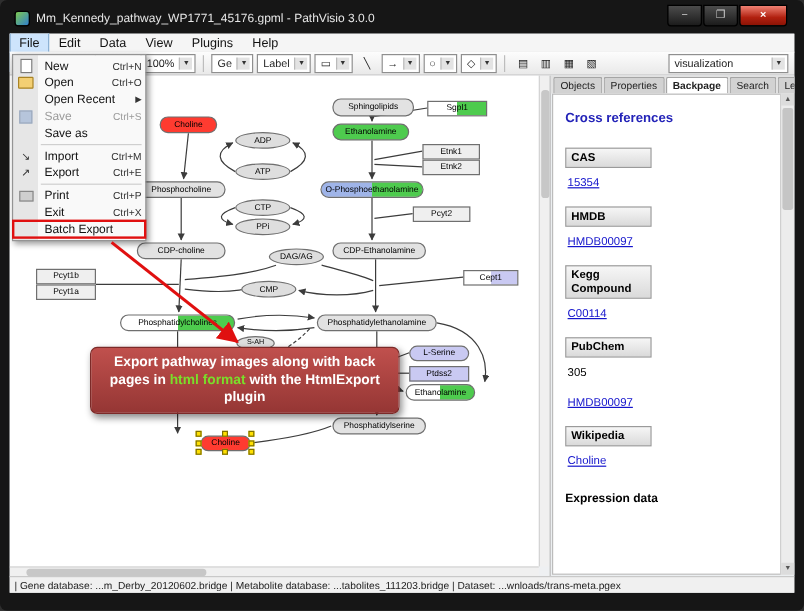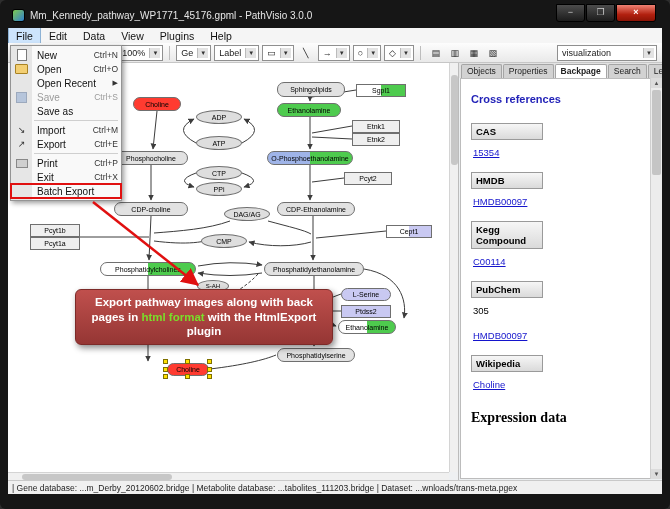--- a/index.html
+++ b/index.html
@@ -55,21 +55,21 @@
   .tab.selected{background:#fff;font-weight:bold;}
   .panel-body{position:absolute;left:1px;top:15px;right:11px;bottom:1px;background:#fff;border:1px solid #bcbcbc;padding:4px 10px;overflow:hidden;}
   .panel-scroll{position:absolute;top:15px;right:0;width:11px;bottom:1px;background:#ececec;border-left:1px solid #cfcfcf;}
   .ps-arrow{height:10px;font-size:6px;text-align:center;color:#555;line-height:10px;background:#dcdcdc;}
   .ps-thumb{position:absolute;left:1px;top:12px;width:9px;height:85px;background:#c5c5c5;border-radius:2px;}
   .ps-bottom{position:absolute;bottom:0;left:0;right:0;}
   .bp-heading{color:#2323b8;font-weight:bold;font-size:11px;margin:10px 0 18px 0;}
   .bp-header{background:linear-gradient(#f6f6f6,#dadada);border:1px solid #9a9a9a;width:72px;font-size:9.5px;font-weight:bold;color:#000;padding:2px 4px;box-sizing:border-box;margin-bottom:7px;}
   .bp-value{font-size:9.5px;color:#000;margin:0 0 14px 2px;}
   .bp-value.link{color:#1414cc;text-decoration:underline;}
-  .bp-footer{font-weight:bold;font-size:14px;color:#000;margin-top:20px;font-family:Liberation Serif, serif;}
+  .bp-footer{font-weight:bold;font-size:10px;color:#000;margin-top:20px;}
   
   .file-menu{position:absolute;left:2px;top:17px;width:110px;background:linear-gradient(90deg,#e6e6e6 0,#e6e6e6 21px,#f9f9f9 21px);border:1px solid #949494;box-shadow:2px 2px 5px rgba(0,0,0,.4);z-index:40;padding:2px 0;}
   .fm-row{display:flex;align-items:center;height:14px;font-size:10px;color:#111;padding-right:3px;position:relative;}
   .fm-row.disabled{color:#9b9b9b;}
   .fm-row.highlighted{outline:2px solid #e01010;outline-offset:-1px;}
   .fm-icon{width:21px;display:flex;align-items:center;justify-content:center;flex:none;}
   .fm-label{flex:1;padding-left:5px;}
   .fm-shortcut{font-size:8.5px;color:#333;}
   .fm-row.disabled .fm-shortcut{color:#9b9b9b;}
   .fm-sub{font-size:7px;color:#333;}

